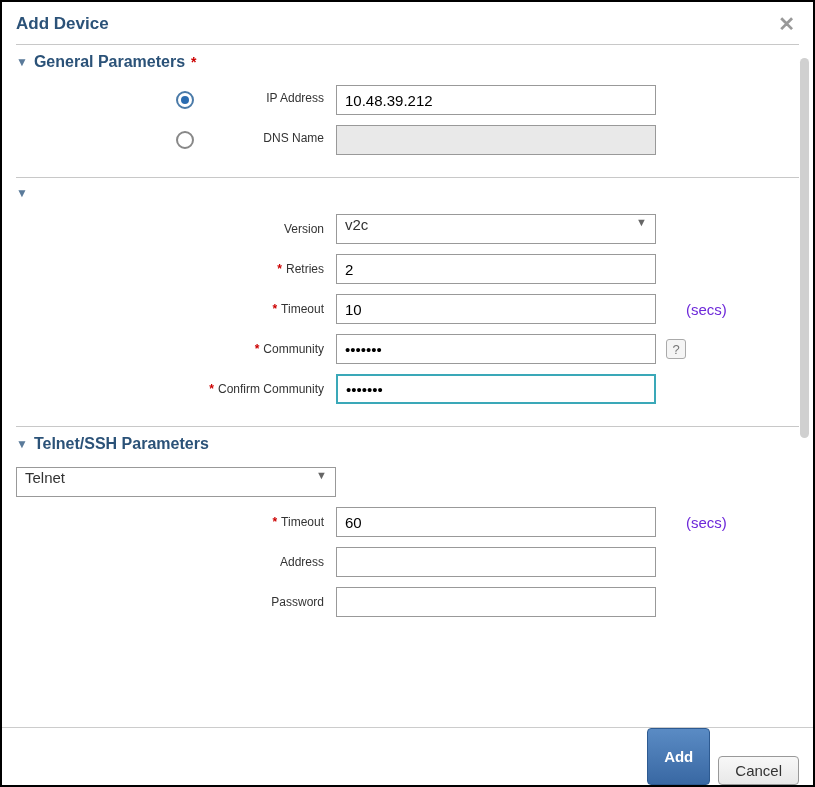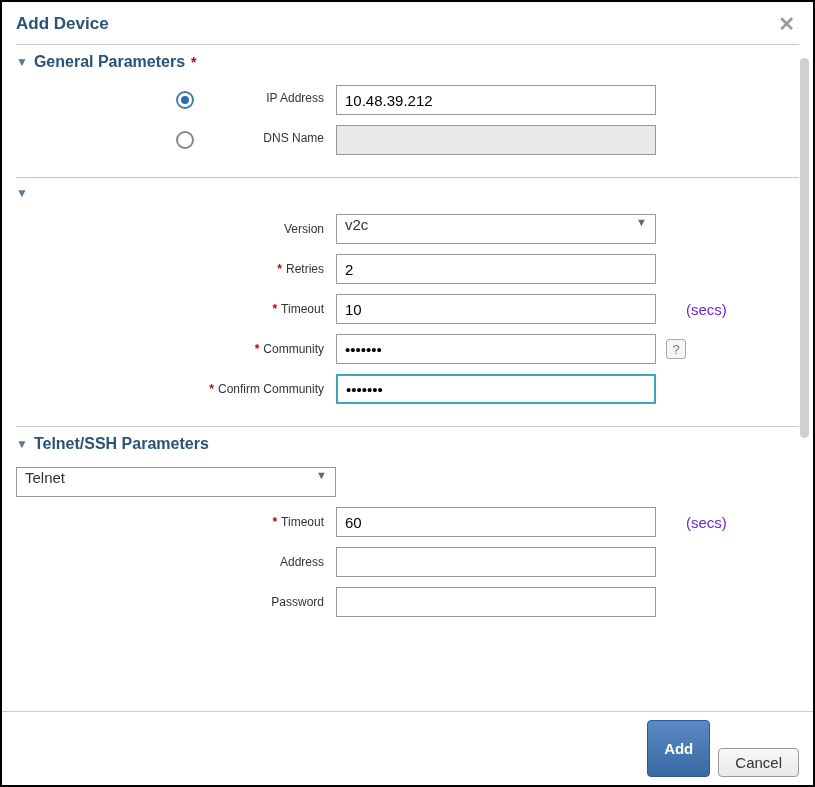--- a/index.html
+++ b/index.html
@@ -172,21 +172,21 @@
       display: inline-flex;
       align-items: center;
       justify-content: center;
       font-size: 13px;
       color: #777;
       cursor: pointer;
       background: #f5f5f5;
     }
     .dialog-footer {
       border-top: 1px solid #ccc;
-      padding: 8px 14px;
+      padding: 0 14px;
       display: flex;
       justify-content: flex-end;
       gap: 8px;
     }
     .btn {
       padding: 5px 16px;
       font-size: 15px;
       border-radius: 4px;
       cursor: pointer;
       border: 1px solid;

